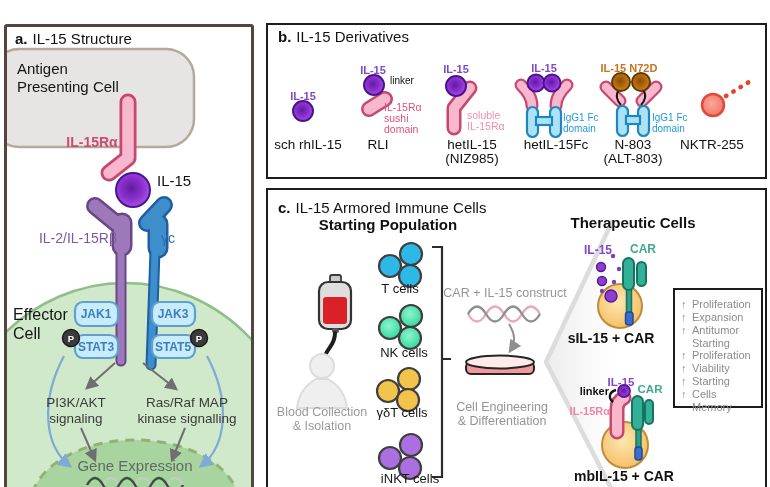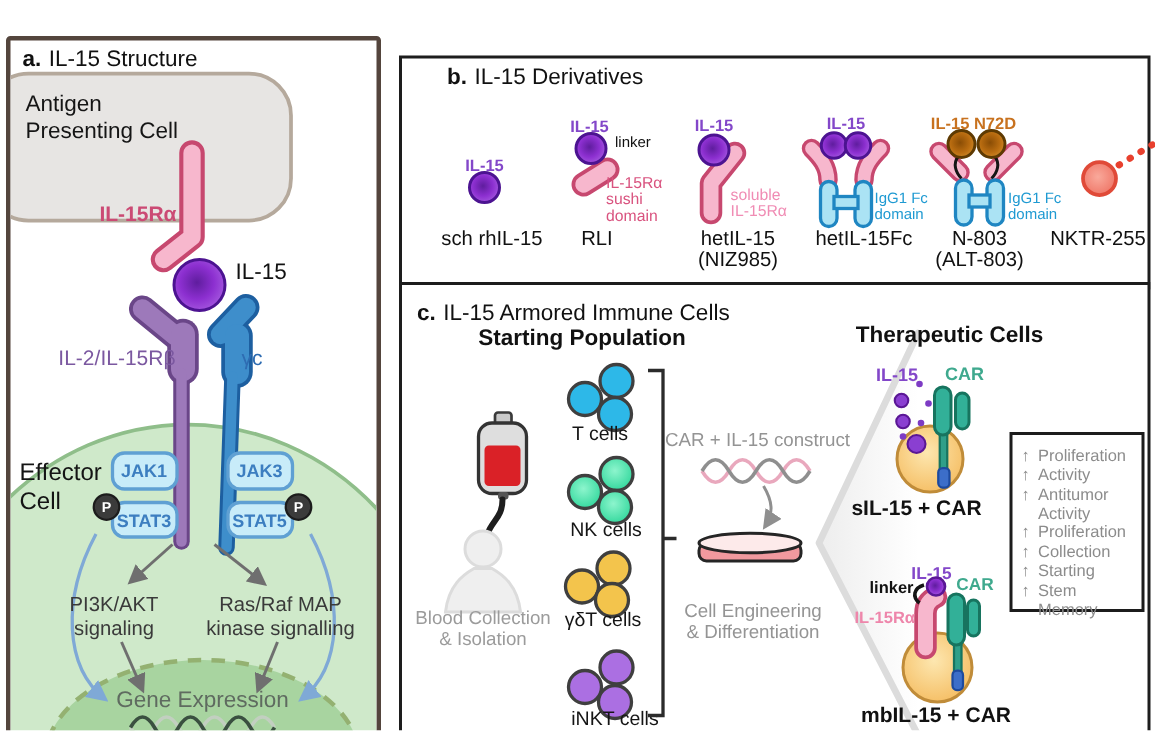--- a/index.html
+++ b/index.html
@@ -1,19 +1,19 @@
 <!DOCTYPE html>
 <html><head>
 <meta charset="utf-8">
 <style>
   html,body{margin:0;padding:0;background:#fff;}
   .fig{position:relative;width:770px;height:487px;background:#ffffff;font-family:"Liberation Sans",sans-serif;overflow:hidden;}
   .panel{position:absolute;box-sizing:border-box;background:#fff;margin-top:20px;}
   .panel-a{left:4px;top:4px;width:250px;height:479px;border:3px solid #54453d;border-radius:3px;overflow:hidden;}
-  .panel-b{left:266px;top:17px;width:501px;height:156px;border:2px solid #1d1d1d;padding-left:20px;}
+  .panel-b{left:266px;top:3px;width:501px;height:156px;border:2px solid #1d1d1d;}
   .panel-c{left:266px;top:168px;width:501px;height:317px;border:2px solid #1d1d1d;}
   .panel svg{display:block;}
   svg text{font-family:"Liberation Sans",sans-serif;}
   .benefits{position:absolute;left:405px;top:98px;width:90px;height:120px;border:2px solid #1c1c1c;background:#fff;box-sizing:border-box;padding:8px 3px 3px 6px;color:#8c8c8c;font-size:11px;line-height:1.17;}
   .benefit{display:flex;gap:3px;}
   .benefit .arr{flex:0 0 8px;}
 </style>
 </head>
 <body>
 
@@ -367,38 +367,38 @@
       </g>
     </svg>
 
     <div class="benefits">
       <div class="benefit">
           <span class="arr">↑</span>
           <span>Proliferation</span>
         </div>
       <div class="benefit">
           <span class="arr">↑</span>
-          <span>Activity</span>
-        </div>
-      <div class="benefit">
-          <span class="arr">↑</span>
-          <span>Antitumor Activity</span>
+          <span>Expansion</span>
+        </div>
+      <div class="benefit">
+          <span class="arr">↑</span>
+          <span>Antitumor Starting</span>
         </div>
       <div class="benefit">
           <span class="arr">↑</span>
           <span>Proliferation</span>
         </div>
       <div class="benefit">
           <span class="arr">↑</span>
-          <span>Collection</span>
+          <span>Viability</span>
         </div>
       <div class="benefit">
           <span class="arr">↑</span>
           <span>Starting</span>
         </div>
       <div class="benefit">
           <span class="arr">↑</span>
-          <span>Stem Memory</span>
+          <span>Cells Memory</span>
         </div>
     </div>
   </div>
 
 </div>
 
 </body></html>

